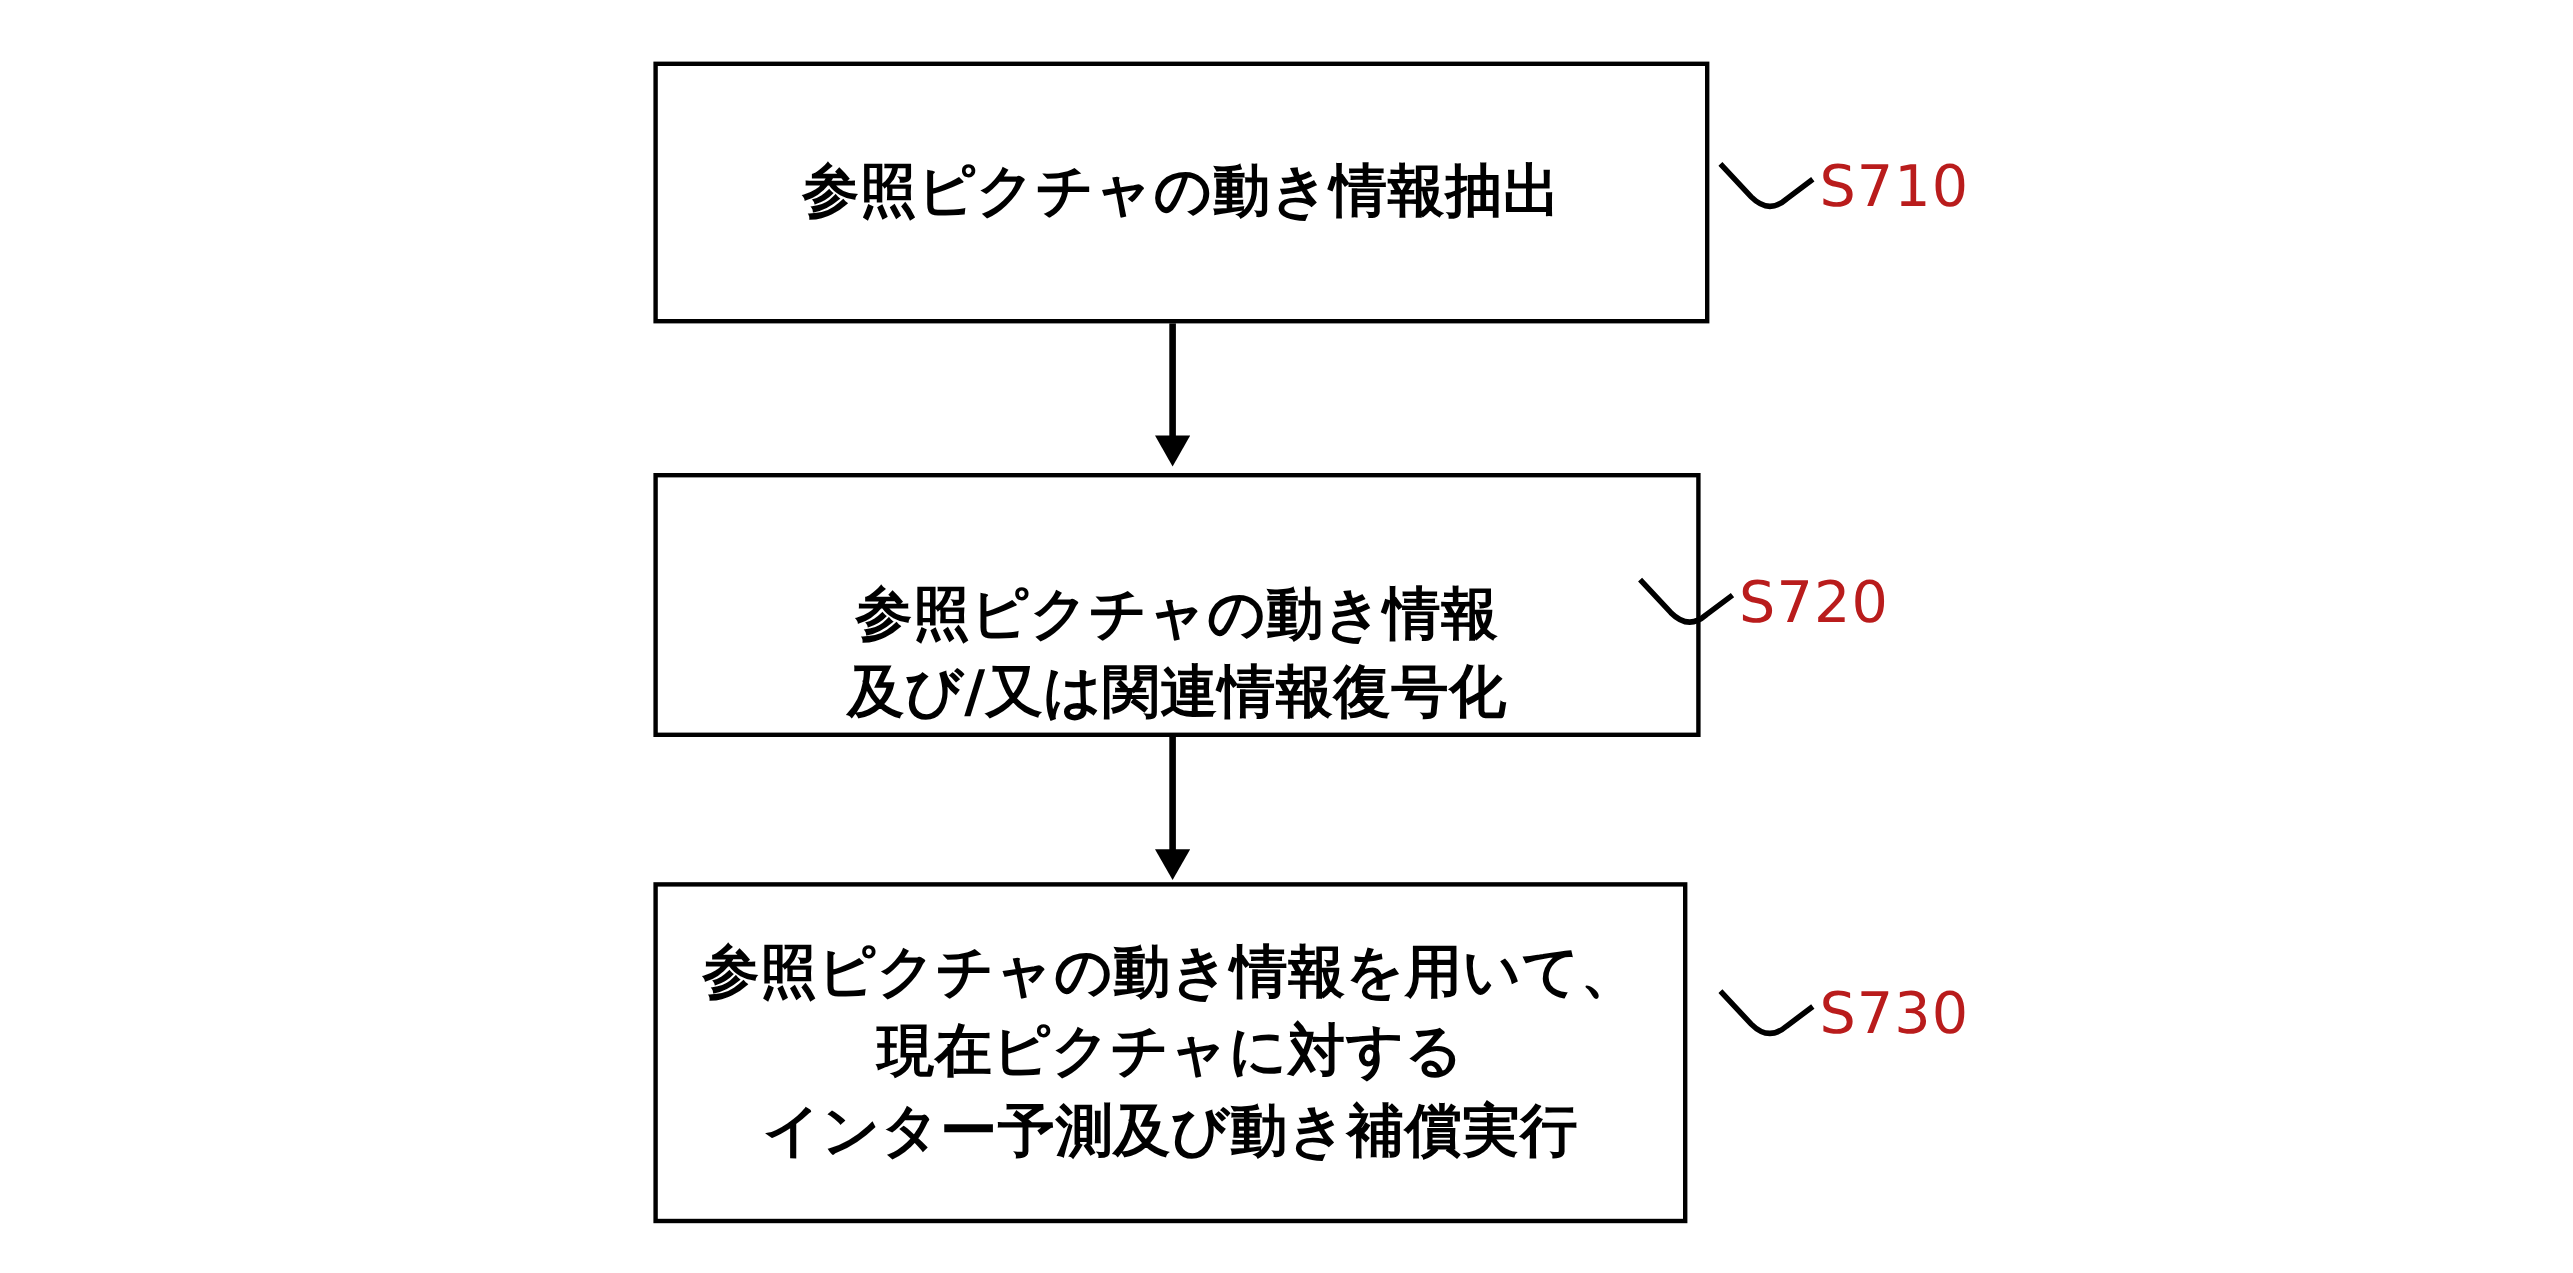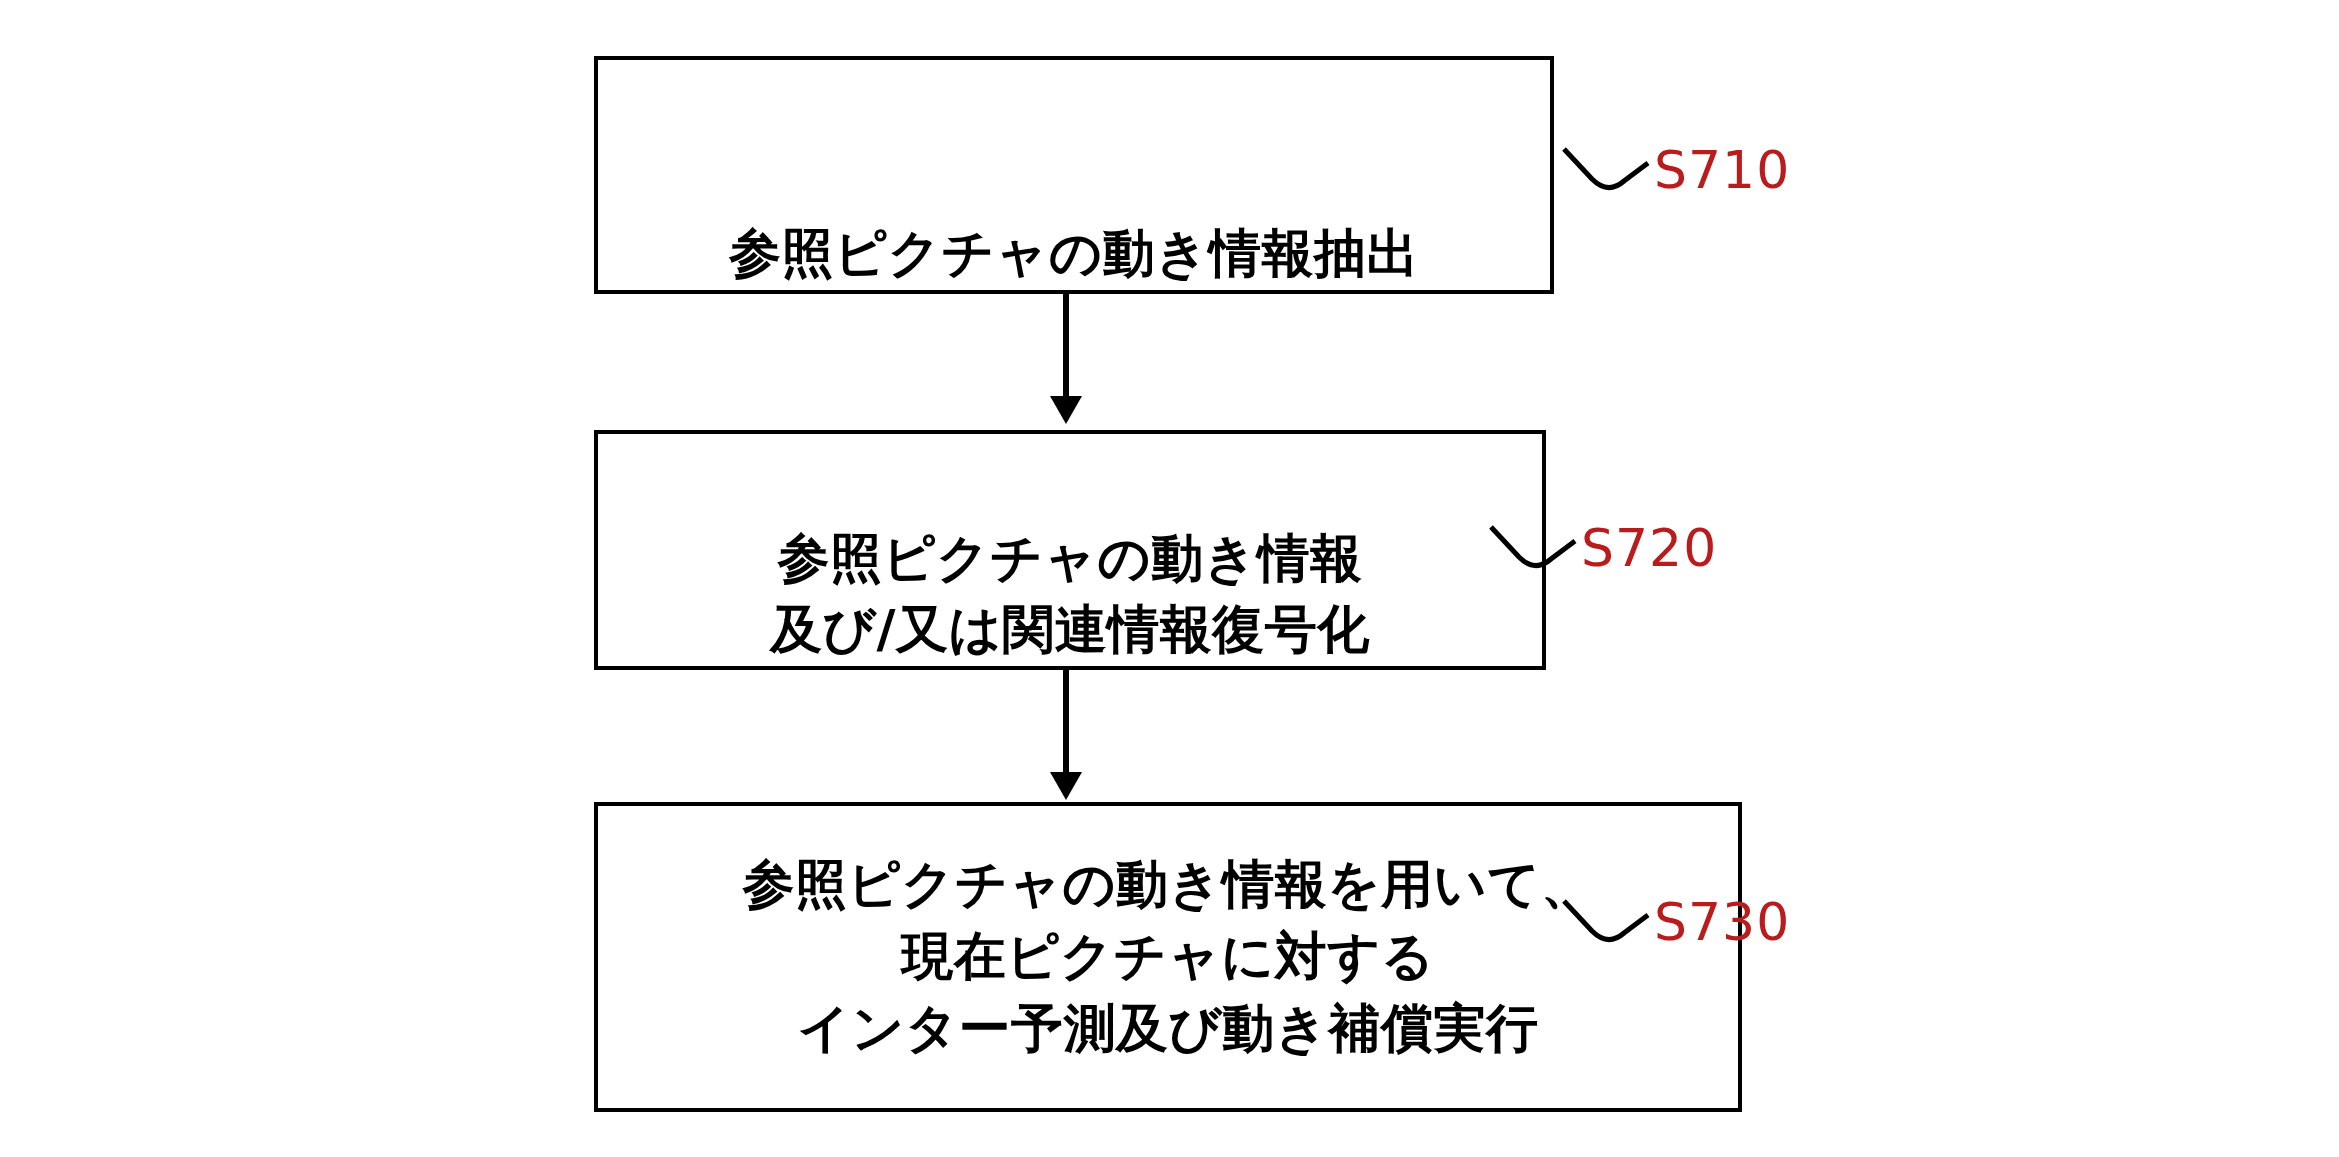--- a/index.html
+++ b/index.html
@@ -48,37 +48,36 @@
     line-height: 1.38;
     letter-spacing: 0.5px;
     white-space: pre-line;
   }
 
   #node-s710 {
     left: 594px;
     top: 56px;
     width: 960px;
     height: 238px;
-    align-items: flex-end;
   }
   #node-s710 .node-label { font-size: 52px; }
 
   #node-s720 {
     left: 594px;
     top: 430px;
     width: 952px;
     height: 240px;
     align-items: flex-end;
   }
   #node-s720 .node-label { font-size: 52px; }
 
   #node-s730 {
     left: 594px;
     top: 802px;
-    width: 1148px;
+    width: 940px;
     height: 310px;
   }
   #node-s730 .node-label { font-size: 52px; }
 
   
   .connector {
     position: absolute;
     width: 6px;
     background: #000000;
   }

